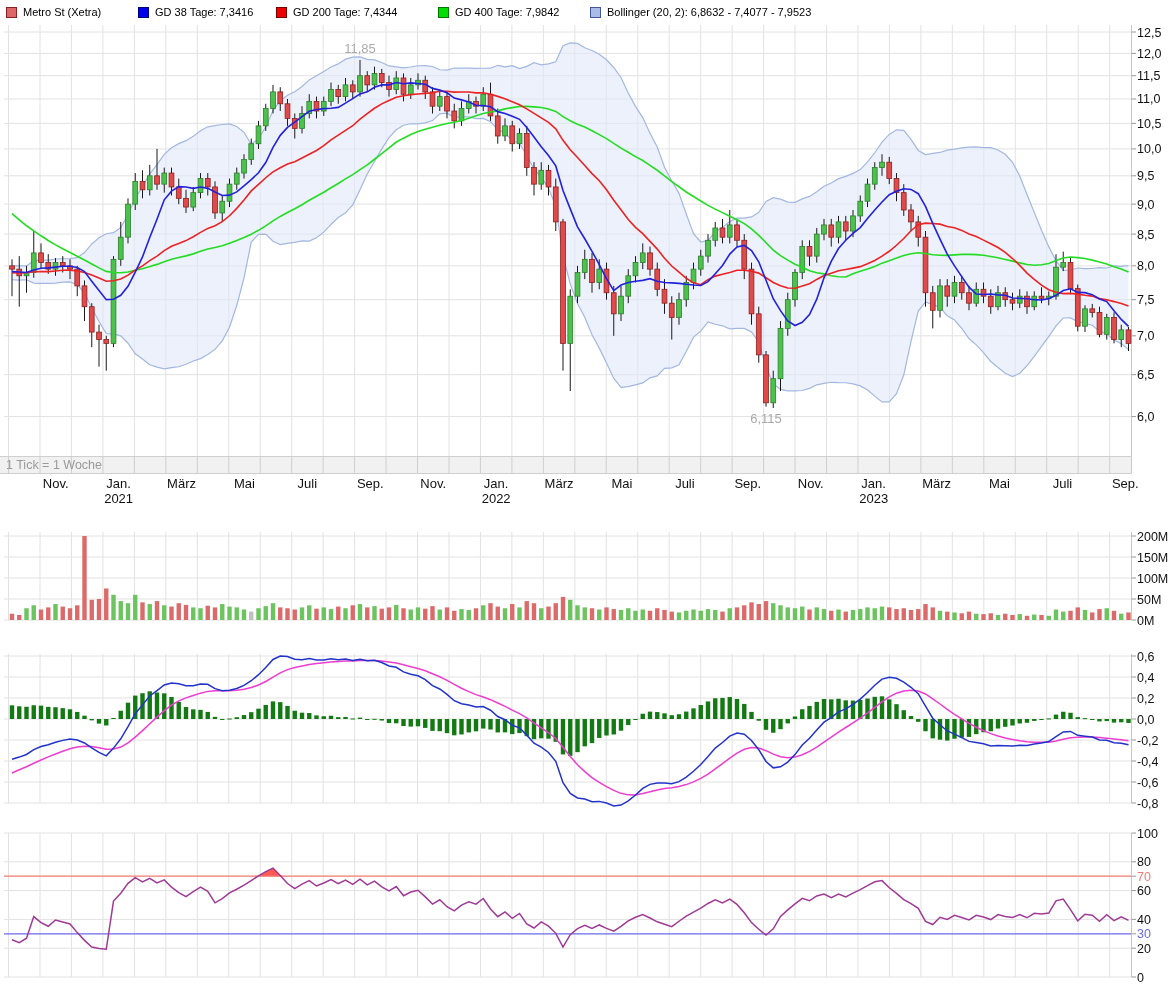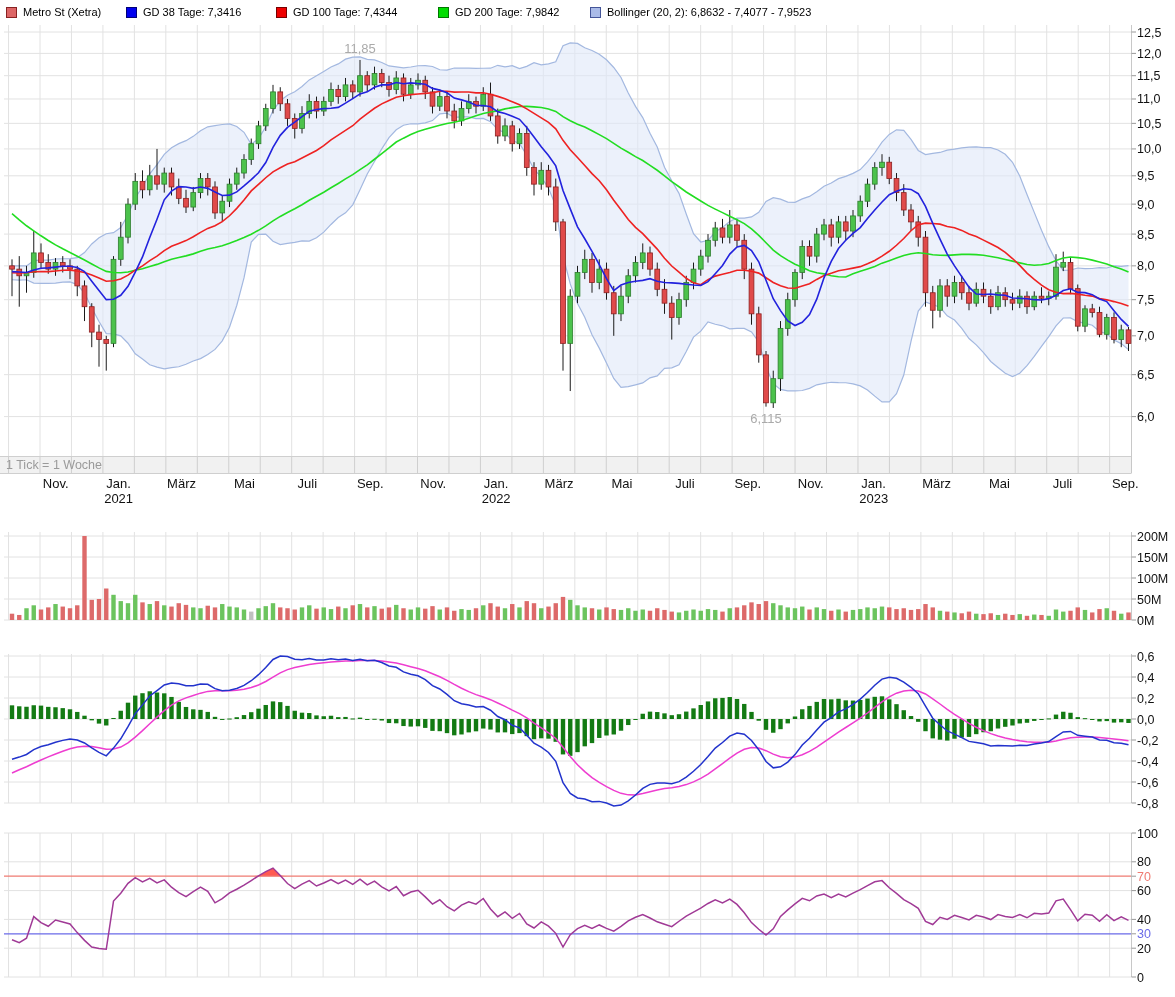--- a/index.html
+++ b/index.html
@@ -1012,31 +1012,31 @@
         <line x1="1131.5" y1="977" x2="1136" y2="977" stroke="#999"></line>
         <text x="1137" y="981.5" font-size="12.5" fill="#111111">0</text>
       </g>
     </svg>
 
   <div class="legend-row" style="top:3px">
     <div class="li" style="left:6px">
       <span class="sw" style="background: rgb(221, 102, 102); border-color: rgb(136, 34, 34);"></span>
       <span class="lt">Metro St (Xetra)</span>
     </div>
-    <div class="li" style="left:126px">
+    <div class="li" style="left:138px">
       <span class="sw" style="background: rgb(0, 0, 238); border-color: rgb(0, 0, 119);"></span>
       <span class="lt">GD 38 Tage: 7,3416</span>
     </div>
     <div class="li" style="left:276px">
       <span class="sw" style="background: rgb(238, 0, 0); border-color: rgb(119, 0, 0);"></span>
-      <span class="lt">GD 100 Tage: 7,4344</span>
+      <span class="lt">GD 200 Tage: 7,4344</span>
     </div>
     <div class="li" style="left:438px">
       <span class="sw" style="background: rgb(0, 221, 0); border-color: rgb(0, 119, 0);"></span>
-      <span class="lt">GD 200 Tage: 7,9842</span>
+      <span class="lt">GD 400 Tage: 7,9842</span>
     </div>
     <div class="li" style="left:590px">
       <span class="sw" style="background: rgb(170, 187, 232); border-color: rgb(68, 85, 153);"></span>
       <span class="lt">Bollinger (20, 2): 6,8632 - 7,4077 - 7,9523</span>
     </div>
   </div>
 
 
 
 

